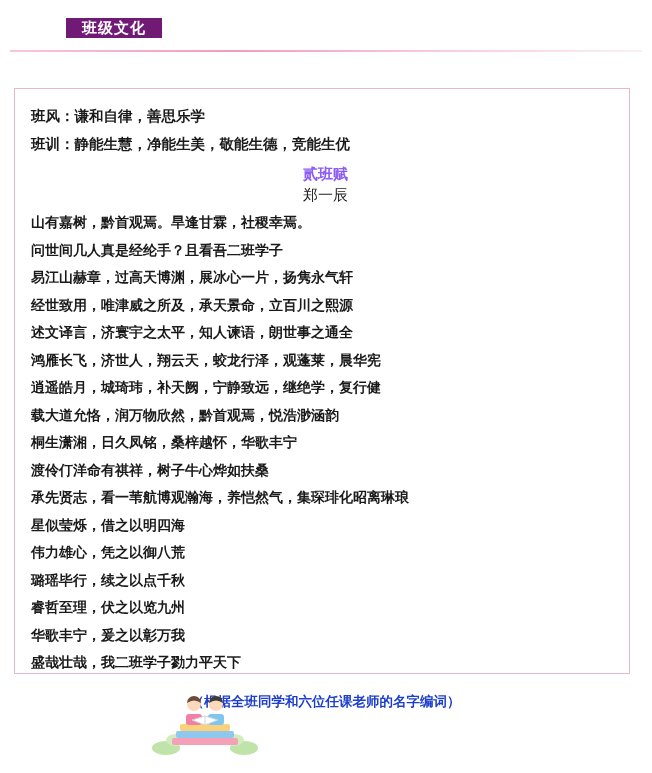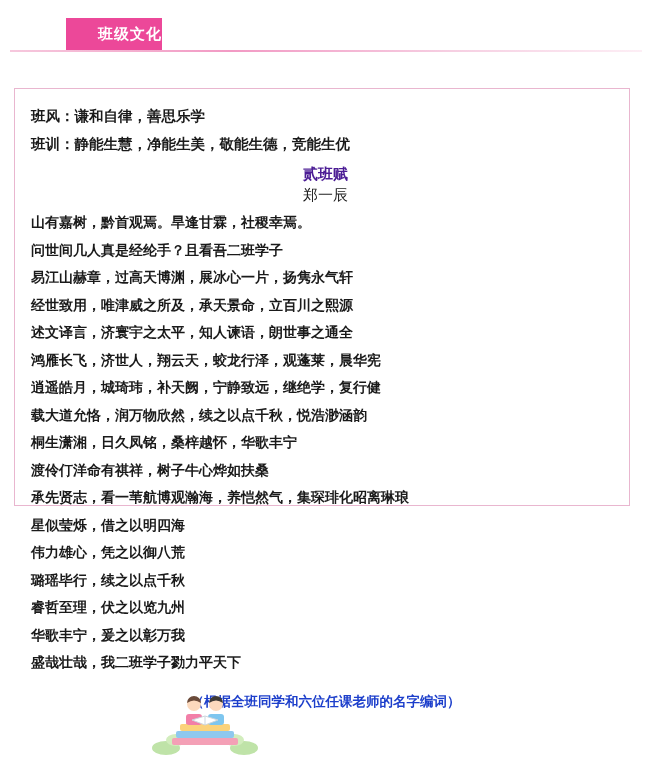--- a/index.html
+++ b/index.html
@@ -27,40 +27,40 @@
     right: 10px;
     top: 50px;
     height: 2px;
     background: linear-gradient(to right, #f6c8dd 0%, #f29ac4 35%, #f6cfe2 70%, #fdeef5 100%);
   }
   .header-tab {
     position: absolute;
     left: 66px;
     top: 18px;
     width: 96px;
-    height: 32px;
-    background: #ec4899;
+    height: 20px;
+    background: #701a75;
     display: flex;
     align-items: center;
-    justify-content: flex-end;
+    justify-content: center;
   }
   .header-tab-label {
     color: #ffffff;
     font-size: 15px;
     font-weight: bold;
     letter-spacing: 1px;
   }
 
   
   .content-box {
     position: absolute;
     left: 14px;
     top: 88px;
     width: 616px;
-    height: 418px;
+    height: 586px;
     border: 1px solid #e9b6cf;
     box-sizing: border-box;
     background: #ffffff;
     padding: 14px 9px 0 16px;
   }
 
   .motto-line {
     font-size: 14.5px;
     font-weight: bold;
     line-height: 26px;
@@ -74,21 +74,21 @@
   .motto-text {
     font-weight: bold;
   }
 
   .poem-title {
     text-align: center;
     font-size: 15px;
     font-weight: bold;
     margin-top: 8px;
     margin-bottom: 2px;
-    color: #4c1d95;
+    color: #8b5cf6;
   }
   .poem-author {
     text-align: center;
     font-size: 15px;
     color: #1a1a1a;
   }
 
   .poem-body {
     margin-top: 4px;
     font-weight: bold;
@@ -140,21 +140,21 @@
   <div class="poem-author">郑一辰</div>
 
   <div class="poem-body">
     <div class="poem-line">山有嘉树，黔首观焉。旱逢甘霖，社稷幸焉。</div>
     <div class="poem-line">问世间几人真是经纶手？且看吾二班学子</div>
     <div class="poem-line">易江山赫章，过高天博渊，展冰心一片，扬隽永气轩</div>
     <div class="poem-line">经世致用，唯津威之所及，承天景命，立百川之熙源</div>
     <div class="poem-line">述文译言，济寰宇之太平，知人谏语，朗世事之通全</div>
     <div class="poem-line">鸿雁长飞，济世人，翔云天，蛟龙行泽，观蓬莱，晨华宪</div>
     <div class="poem-line">逍遥皓月，城琦玮，补天阙，宁静致远，继绝学，复行健</div>
-    <div class="poem-line">载大道允恪，润万物欣然，续之以点千秋，悦浩渺涵韵</div>
+    <div class="poem-line">载大道允恪，润万物欣然，黔首观焉，悦浩渺涵韵</div>
     <div class="poem-line">桐生潇湘，日久凤铭，桑梓越怀，华歌丰宁</div>
     <div class="poem-line">渡伶仃洋命有祺祥，树子牛心烨如扶桑</div>
     <div class="poem-line">承先贤志，看一苇航博观瀚海，养恺然气，集琛琲化昭离琳琅</div>
     <div class="poem-line">星似莹烁，借之以明四海</div>
     <div class="poem-line">伟力雄心，凭之以御八荒</div>
     <div class="poem-line">璐瑶毕行，续之以点千秋</div>
     <div class="poem-line">睿哲至理，伏之以览九州</div>
     <div class="poem-line">华歌丰宁，爰之以彰万我</div>
     <div class="poem-line">盛哉壮哉，我二班学子勠力平天下</div>
   </div>

